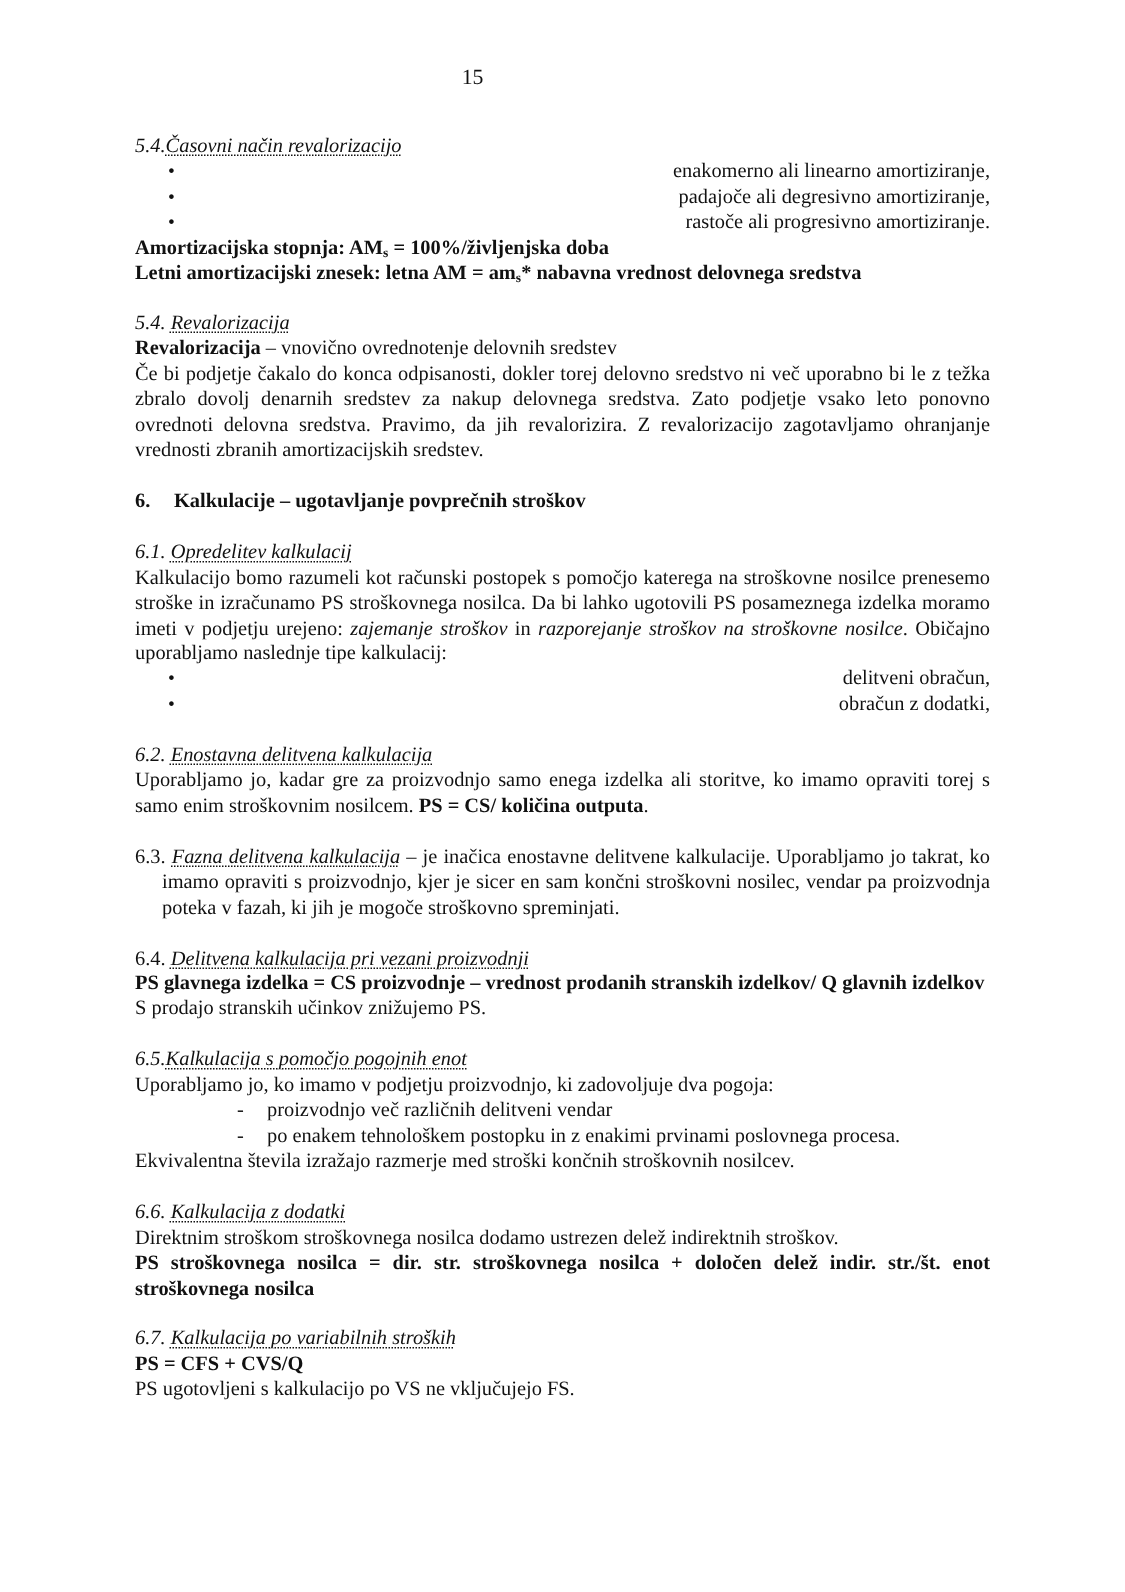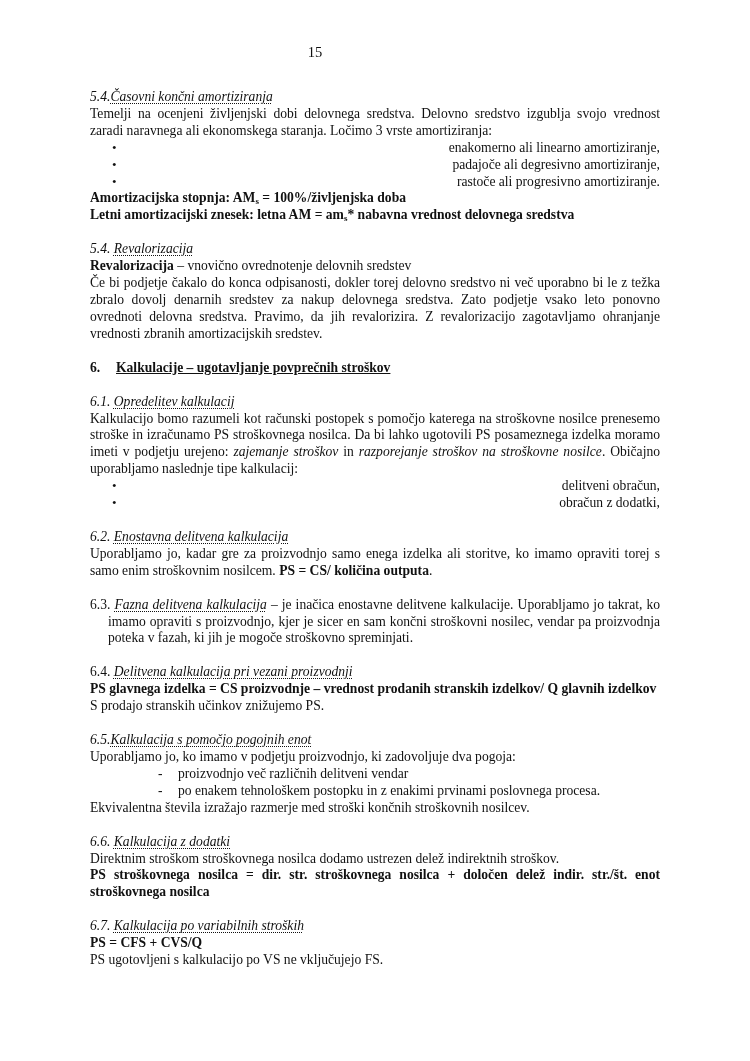--- a/index.html
+++ b/index.html
@@ -15,33 +15,32 @@
   .b { font-weight: bold; }
   .gap { height: 17px; }
   ul.bullets { margin: 0; padding: 0; list-style: none; text-align: right; }
   ul.bullets li { position: relative; padding-left: 46px; }
   ul.bullets li::before { content: "\2022"; position: absolute; left: 22px; top: 0; font-size: 13px; }
   ul.dashes { margin: 0; padding: 0; list-style: none; }
   ul.dashes li { position: relative; padding-left: 88px; }
   ul.dashes li::before { content: "-"; position: absolute; left: 68px; }
   .sec6 { font-weight: bold; }
   .sec6 .num { display: inline-block; width: 26px; }
-  .sec6 .title { text-decoration: underline; }
+  .sec6 .title { }
   .hang { padding-left: 18px; text-indent: -18px; }
   sub { font-size: 9px; vertical-align: -2px; line-height: 0; }
 </style>
 </head>
 <body>
 
 <div class="page-number">15</div>
 
 <div class="content">
 
-  <p><span class="h-it">5.4.</span><span class="h-it u-dot">Časovni končni amortiziranja</span></p>
-  <p>Temelji na ocenjeni življenjski dobi delovnega sredstva. Delovno sredstvo izgublja svojo vrednost zaradi naravnega ali ekonomskega staranja. Ločimo 3 vrste amortiziranja:</p>
+  <p><span class="h-it">5.4.</span><span class="h-it u-dot">Časovni način revalorizacijo</span></p>
   <ul class="bullets">
     <li>enakomerno ali linearno amortiziranje,</li>
     <li>padajoče ali degresivno amortiziranje,</li>
     <li>rastoče ali progresivno amortiziranje.</li>
   </ul>
   <p class="b"><span>Amortizacijska stopnja: AM</span><sub>s</sub><span> = 100%/življenjska doba</span></p>
   <p class="b"><span>Letni amortizacijski znesek: letna AM = am</span><sub>s</sub><span>* nabavna vrednost delovnega sredstva</span></p>
 
   <div class="gap"></div>
 

